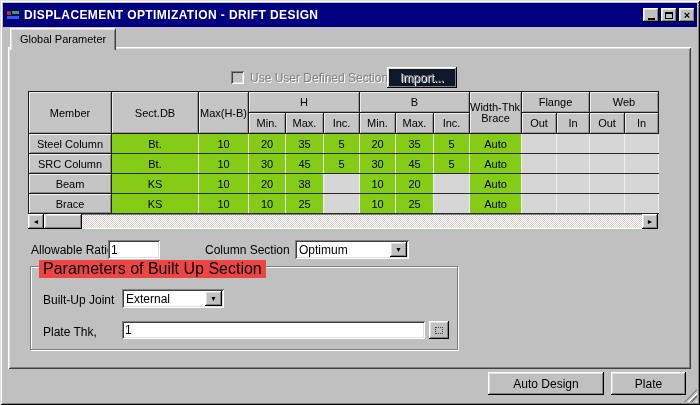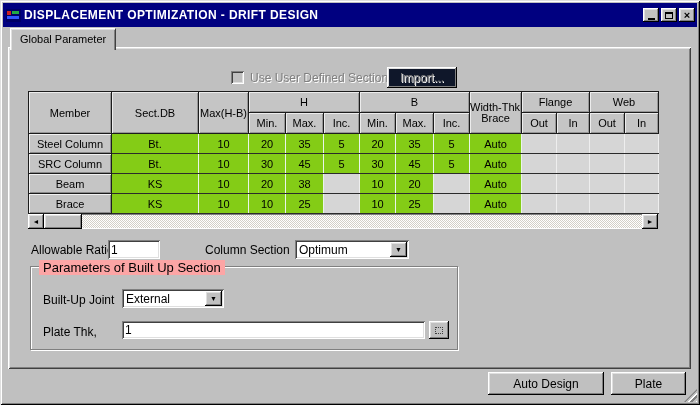--- a/index.html
+++ b/index.html
@@ -130,21 +130,21 @@
     box-shadow: inset -1px -1px 0 #000, inset 1px 1px 0 #fff,
                 inset -2px -2px 0 #808080, inset 2px 2px 0 #dfdfdf;
   }
   .cs-combo { left:287px; top:193px; width:114px; }
   
   .groupbox {
     position:absolute; left:22px; top:219px; width:428px; height:84px;
     border:1px solid #808080;
     box-shadow: 1px 1px 0 #ffffff, inset 1px 1px 0 #ffffff;
   }
-  .legend { position:absolute; left:8px; top:-7px; background:#fca5a5; padding:0 4px; font-size:13px; }
+  .legend { position:absolute; left:8px; top:-7px; background:#ef4444; padding:0 4px; font-size:16px; }
   .bj-label { position:absolute; left:12px; top:26px; }
   .bj-combo { left:91px; top:22px; width:102px; }
   .pt-label { position:absolute; left:12px; top:58px; }
   .pt-input { position:absolute; left:91px; top:54px; width:303px; height:18px; }
   .browse-btn {
     position:absolute; left:398px; top:54px; width:20px; height:18px; background:#c0c0c0;
     border:none; display:flex; align-items:center; justify-content:center;
     box-shadow: inset -1px -1px 0 #000, inset 1px 1px 0 #fff,
                 inset -2px -2px 0 #808080, inset 2px 2px 0 #dfdfdf;
   }

